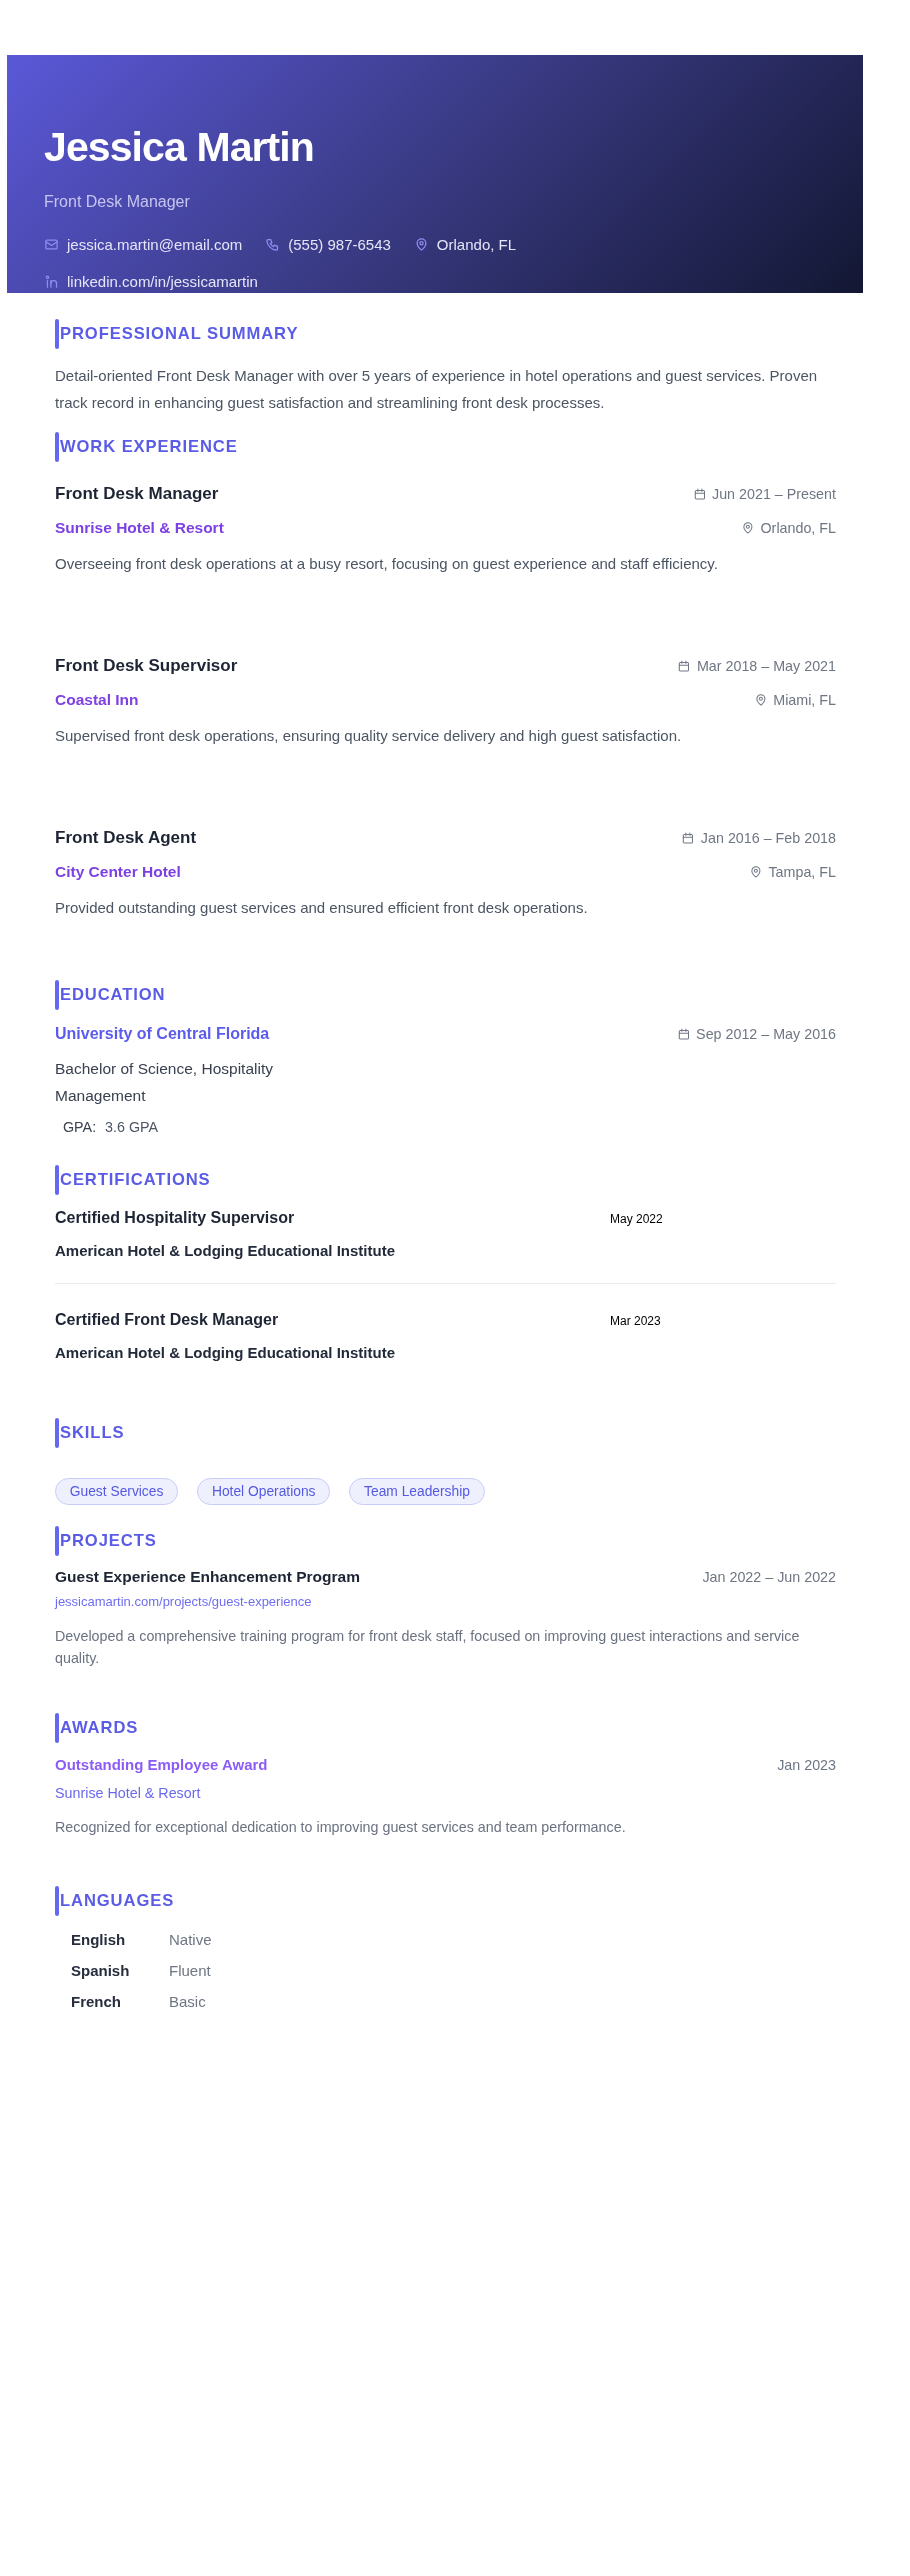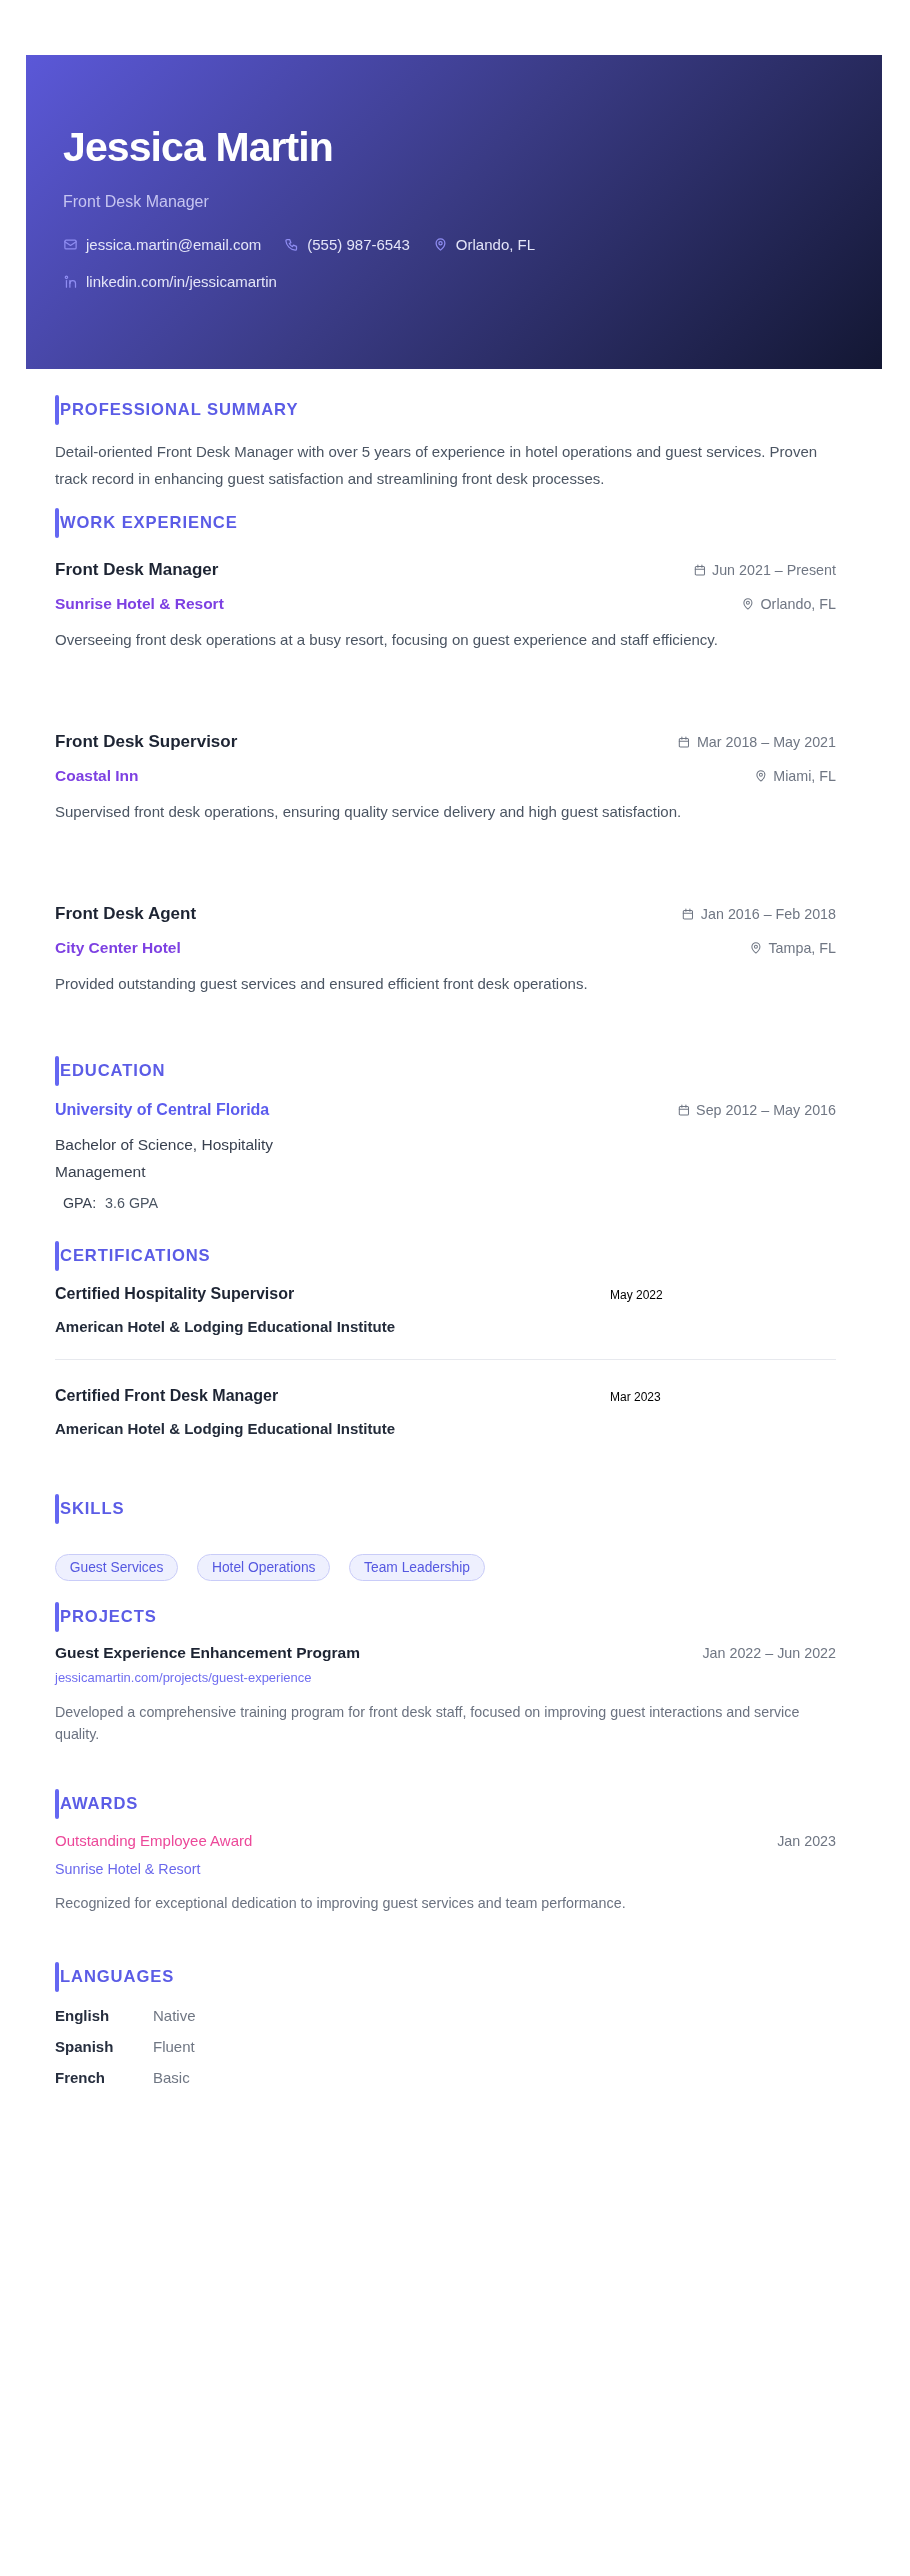--- a/index.html
+++ b/index.html
@@ -6,22 +6,22 @@
   html,body { background:#ffffff; }
   body {
     width:911px; min-height:2576px;
     font-family:"Liberation Sans", sans-serif;
     color:#4b5563;
   }
 
   
   .hero {
     position:relative;
-    margin:55px 0 0 26px;
-    width:856px; height:314px;
+    margin:55px 0 0 7px;
+    width:856px; height:238px;
     background:linear-gradient(135deg,#5b58d8 0%,#3a3b85 48%,#131733 100%);
   }
   .hero-name {
     position:absolute; left:37px; top:72px;
     font-size:41px; font-weight:700; letter-spacing:-0.9px; color:#ffffff;
     line-height:1;
   }
   .hero-title {
     position:absolute; left:37px; top:138px;
     font-size:16px; color:#c6c5f1;
@@ -80,27 +80,27 @@
   }
 
   #sec-projects { margin-top:20.6px; }
   .project { margin-top:12.6px; }
   .proj-name { font-size:15.5px; font-weight:700; color:#1d2433; }
   .proj-link { margin-top:8px; font-size:13px; color:#6f6df0; }
   .small-desc { margin-top:16px; font-size:14.3px; line-height:22px; color:#6b7280; }
 
   #sec-awards { margin-top:44px; }
   .award { margin-top:12.6px; }
-  .award-name { font-size:15px; font-weight:400; color:#ec4899; }
+  .award-name { font-size:15px; font-weight:700; color:#8b5cf6; }
   .award-issuer { margin-top:11.5px; font-size:14.3px; color:#6a68ec; }
   .award .small-desc { max-width:573px; margin-top:15px; }
 
   #sec-languages { margin-top:48px; }
   .langs { margin-top:15px; }
-  .lang-row { display:flex; align-items:flex-start; margin-bottom:14.3px; }
+  .lang-row { display:flex; align-items:flex-start; margin-bottom:14.3px;margin-left:16px; }
   .lang-name { width:98px; font-size:15px; font-weight:700; color:#262e3e; }
   .lang-level { font-size:15px; color:#6f7683; }
 
   .bottom-spacer { height:401px; }
 </style>
 </head>
 <body>
 
 <div class="hero">
   <div class="hero-name">Jessica Martin</div>

